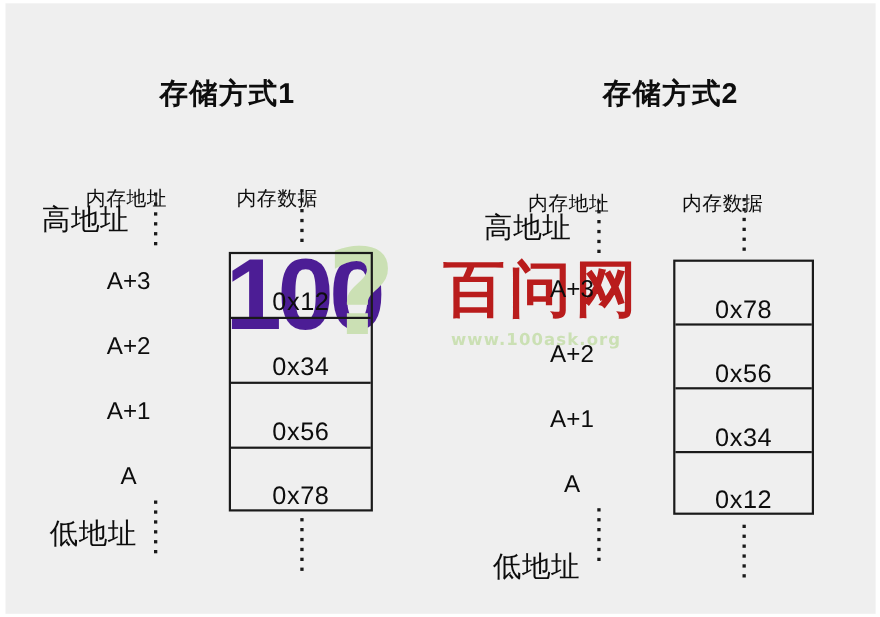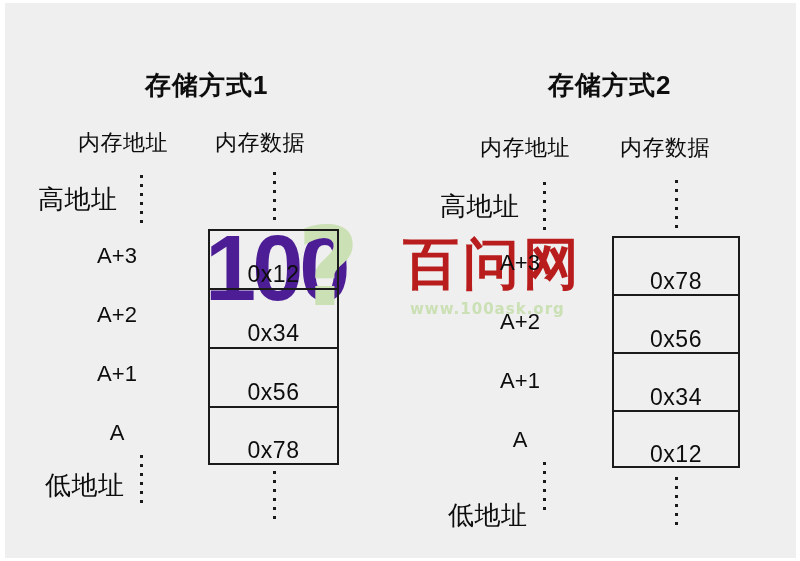--- a/index.html
+++ b/index.html
@@ -88,23 +88,24 @@
 
   .panel-title {
     position: absolute;
     font-size: 26px;
     font-weight: bold;
     white-space: nowrap;
     letter-spacing: 1px;
   }
   .col-head {
     position: absolute;
-    font-size: 22px;
+    font-size: 18px;
     white-space: nowrap;
     letter-spacing: 0.5px;
+    margin-top: 40px;
   }
   .edge-label {
     position: absolute;
     font-size: 26px;
     white-space: nowrap;
     letter-spacing: 0.5px;
   }
   .addr-label {
     position: absolute;
     font-size: 22px;

